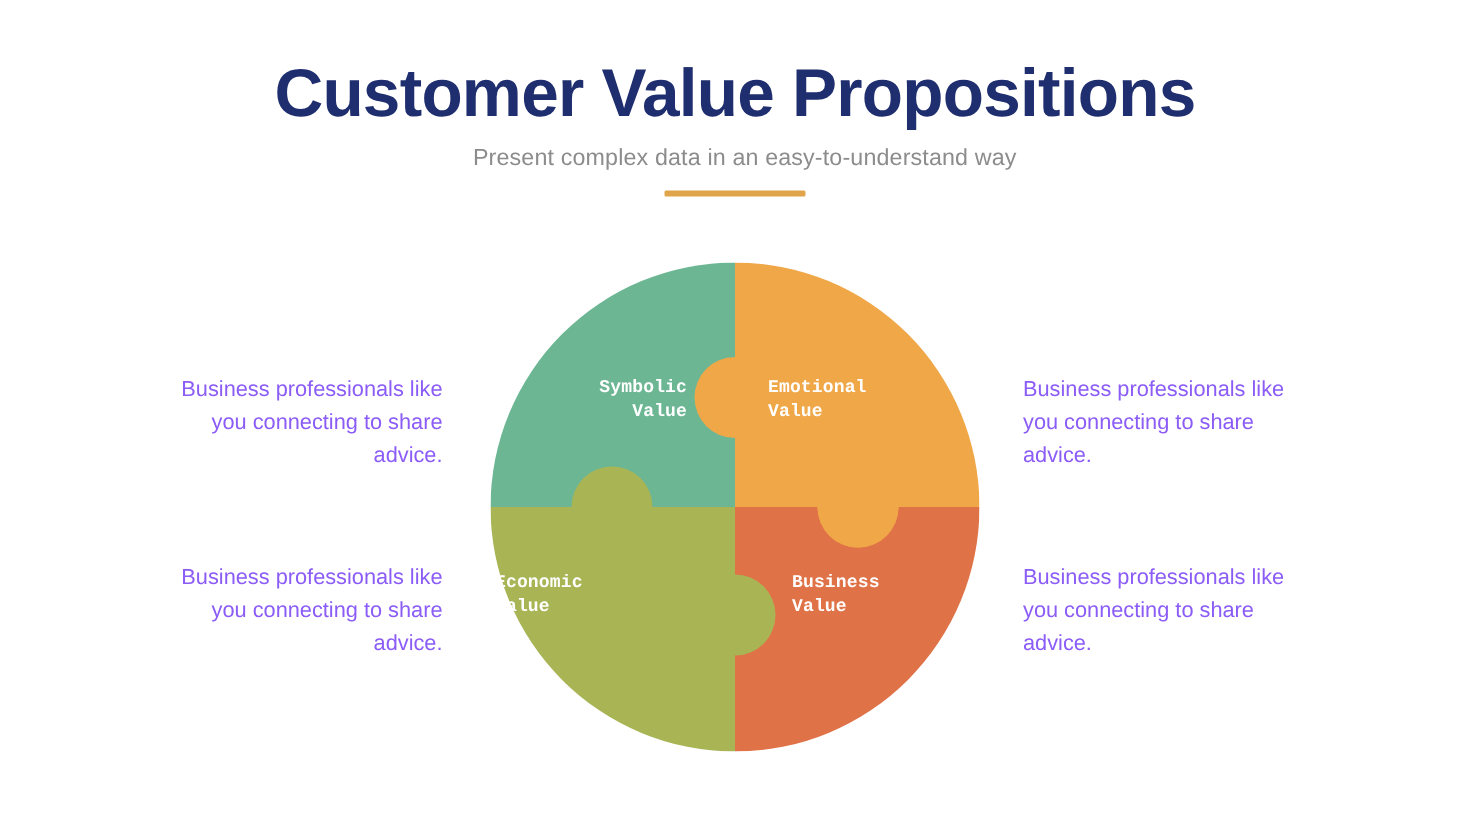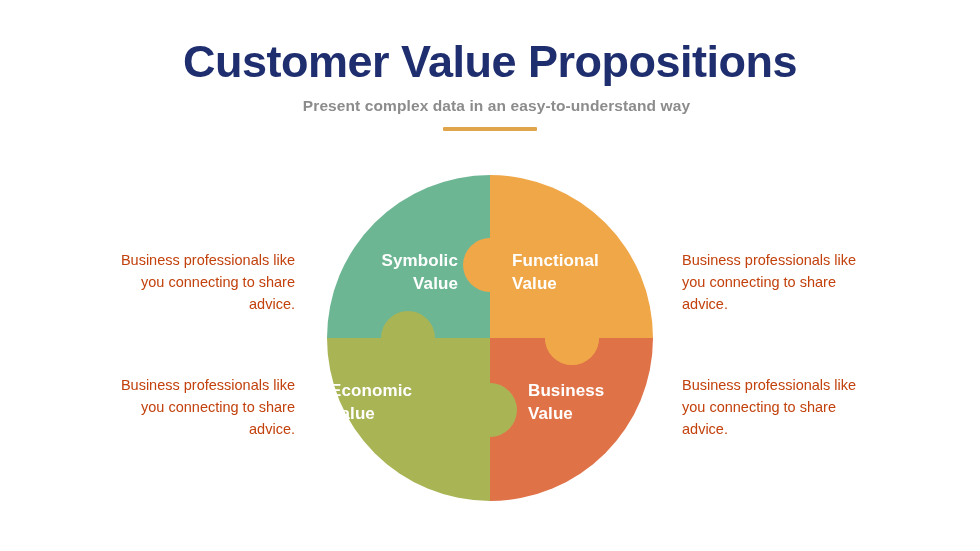--- a/index.html
+++ b/index.html
@@ -37,21 +37,21 @@
     color: #1f2e6e;
     letter-spacing: -0.5px;
     line-height: 1.05;
     margin: 0;
     white-space: nowrap;
   }
   .subtitle {
     margin: 12px 0 0 13px;
     font-size: 15.5px;
     color: #8c8c8c;
-    font-weight: bold;
+    font-weight: normal;
     letter-spacing: 0.1px;
   }
   .divider {
     position: absolute;
     left: 443px;
     top: 127px;
     width: 94px;
     height: 4px;
     background: #e0a44b;
     border-radius: 1px;
@@ -68,24 +68,25 @@
   .puzzle-svg {
     display: block;
     width: 326px;
     height: 326px;
   }
 
   
   .quad-label {
     position: absolute;
     color: #ffffff;
-    font-size: 17px;
+    font-size: 12px;
     font-weight: bold;
     line-height: 1.35;
     letter-spacing: 0.1px;
+    font-family: Liberation Mono, monospace;
   }
   .quad-label .l2 { display: block; }
 
   .label-symbolic {
     left: 338px;
     top: 250px;
     width: 120px;
     text-align: right;
   }
   .label-functional {
@@ -103,21 +104,21 @@
     left: 528px;
     top: 380px;
     width: 126px;
     text-align: left;
   }
 
   
   .desc {
     position: absolute;
     font-size: 14.5px;
-    color: #c2410c;
+    color: #8b5cf6;
     line-height: 1.52;
     width: 178px;
   }
   .desc-left  { text-align: right; left: 117px; }
   .desc-right { text-align: left;  left: 682px; }
 
   .desc-tl { top: 249px; }
   .desc-tr { top: 249px; }
   .desc-bl { top: 374px; }
   .desc-br { top: 374px; }
@@ -187,21 +188,21 @@
       </g>
     </svg>
   </div>
 
   <div class="quad-label label-symbolic">
     <span>Symbolic</span>
     <span class="l2">Value</span>
   </div>
 
   <div class="quad-label label-functional">
-    <span>Functional</span>
+    <span>Emotional</span>
     <span class="l2">Value</span>
   </div>
 
   <div class="quad-label label-economic">
     <span>Economic</span>
     <span class="l2">Value</span>
   </div>
 
   <div class="quad-label label-emotional">
     <span>Business</span>

